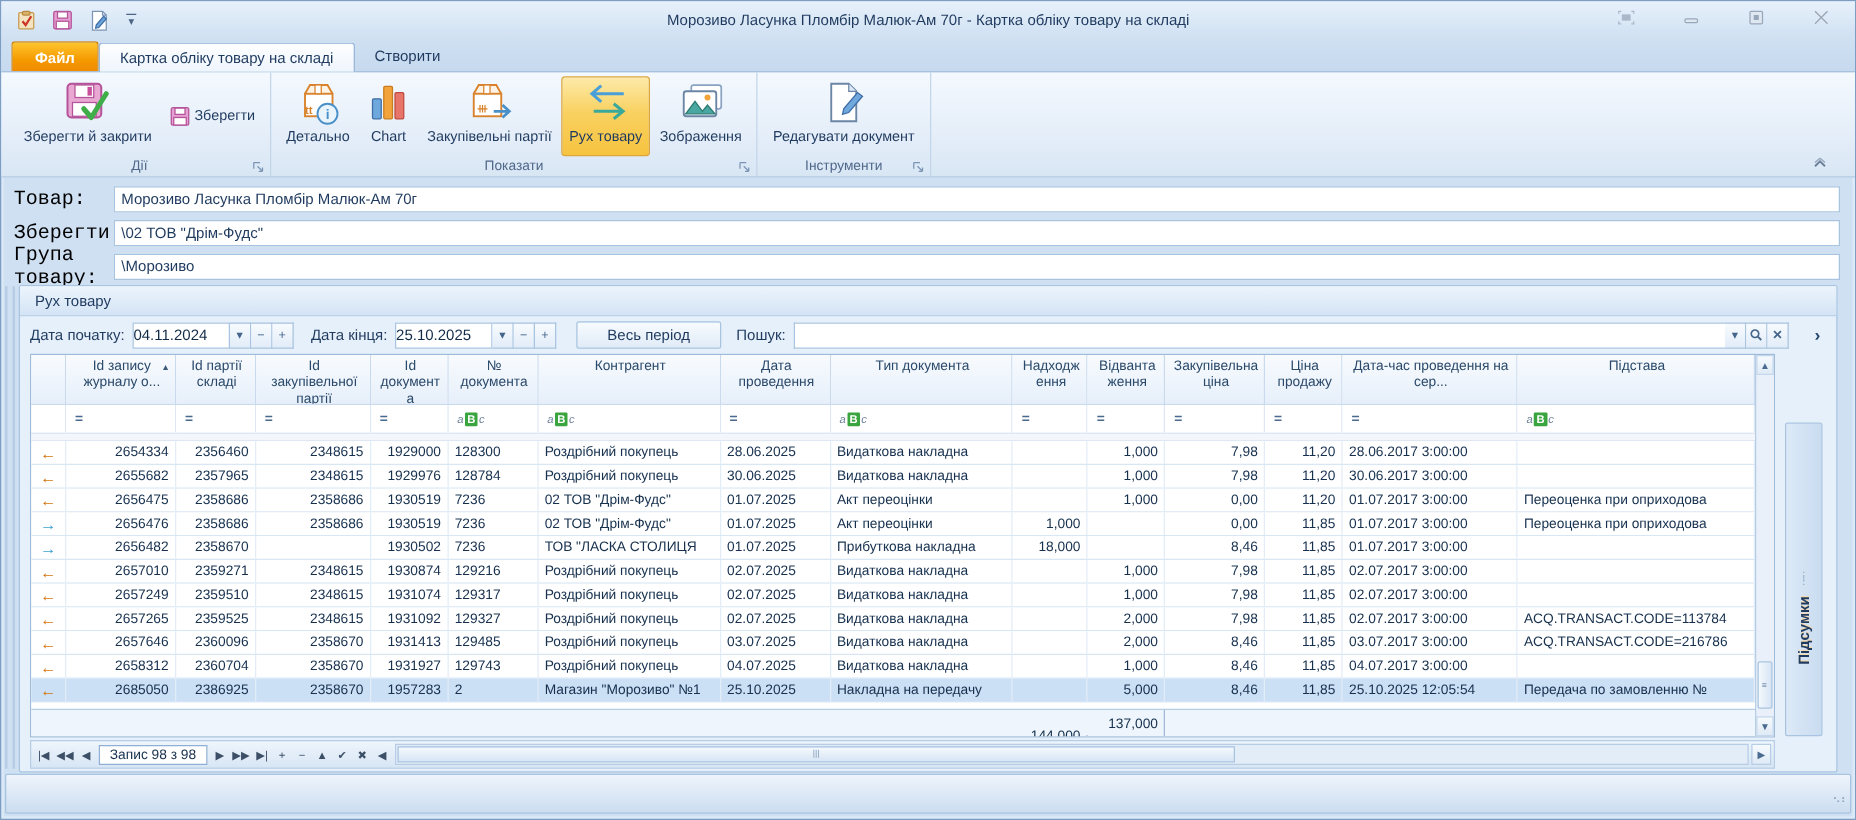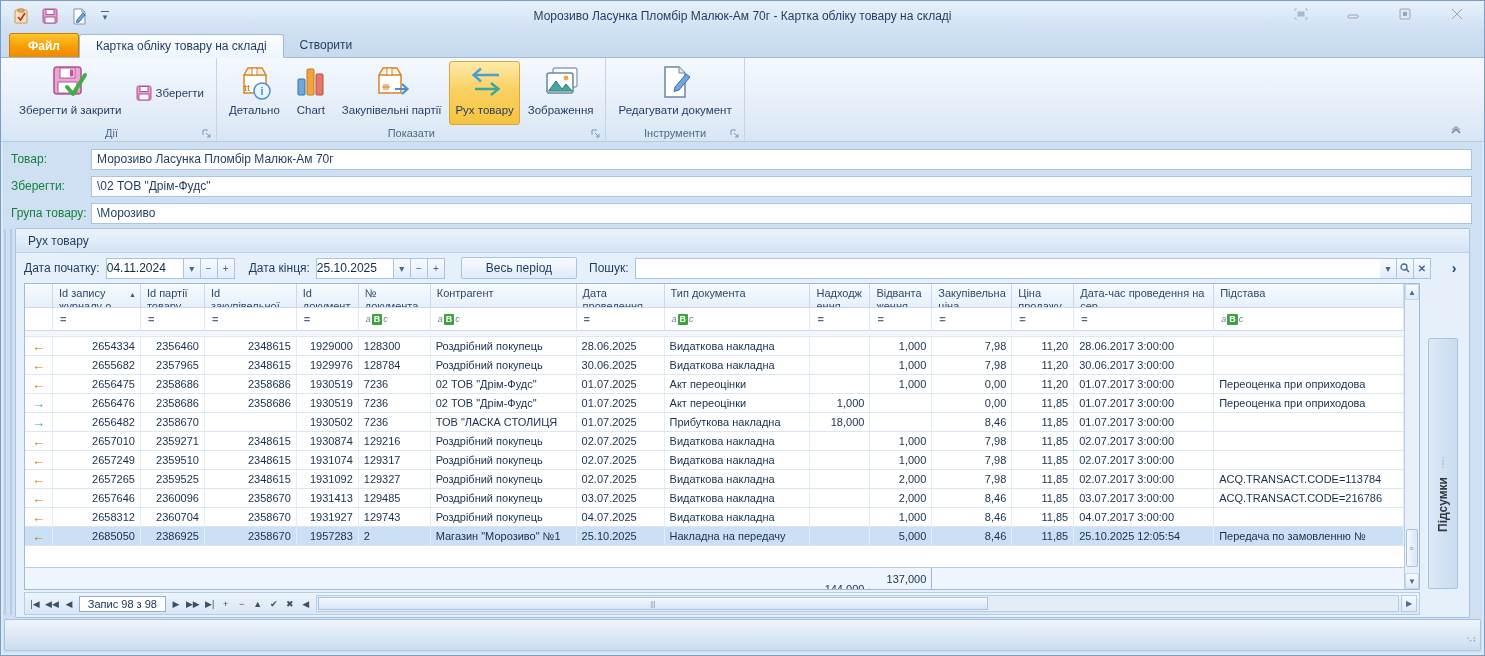--- a/index.html
+++ b/index.html
@@ -41,21 +41,21 @@
             padding:4px 6px 2px; border-radius:3px; font-size:11.5px; color:#1f3a5f; text-align:center; line-height:13px; }
   .bigbtn .bicon { height:36px; display:flex; align-items:center; justify-content:center; margin-bottom:3px; }
   .bigbtn.activebtn { background:linear-gradient(#fdeaa9,#f9d161 45%,#f6c33f); border:1px solid #dda63c; padding:3px 5px 1px; }
   .smallwrap { display:flex; flex-direction:column; justify-content:center; }
   .smallbtn { display:flex; align-items:center; gap:4px; font-size:11.5px; color:#1f3a5f; padding:2px 6px; border-radius:2px; }
   .ribbon-collapse { position:absolute; right:22px; bottom:6px; }
 
   
   .formarea { position:absolute; left:0; top:145px; right:0; height:82px; padding:2px 12px 0 10px; }
   .frow { display:flex; align-items:center; height:22px; margin-bottom:5px; }
-  .flabel { width:80px; font-size:12px; color:#15803d; flex:none; }
+  .flabel { width:80px; font-size:16px; color:#000000; flex:none;font-family:Liberation Mono, monospace; }
   .finput { flex:1; height:21px; background:#fff; border:1px solid #a9c4e0; font-size:12px; color:#1f3a5f;
             display:flex; align-items:center; padding-left:5px; white-space:nowrap; overflow:hidden; }
 
   
   .splitterleft { position:absolute; left:3px; top:228px; bottom:40px; width:8px;
                   border-left:2px solid #b7cde6; border-right:2px solid #b7cde6; }
   .panel { position:absolute; left:14px; top:227px; right:14px; height:390px;
            border:1px solid #a9c4e0; background:#e6f0fa; border-radius:2px; }
   .phead { height:24px; background:linear-gradient(#ecf4fc,#d4e4f5); border-bottom:1px solid #bcd2e9;
            display:flex; align-items:center; padding-left:12px; font-size:12px; color:#1f3a5f; }
@@ -70,21 +70,21 @@
          display:flex; align-items:center; padding:0 24px; font-size:12px; color:#1f3a5f; border-radius:2px; }
   .searchwrap { flex:1; display:flex; height:21px; }
   .searchinput { flex:1; background:#fff; border:1px solid #a9c4e0; border-right:none; font-size:12px; color:#1f3a5f;
                  display:flex; align-items:center; padding-left:5px; }
   .expandarrow { width:18px; text-align:center; font-size:14px; font-weight:bold; color:#24486e; margin-left:8px; }
 
   
   .pgrid { position:absolute; left:8px; top:54px; width:1396px; bottom:27px; background:#fff;
            border:1px solid #9ebbda; display:flex; }
   .gridcols { width:1380px; display:flex; flex-direction:column; overflow:hidden; }
-  .grow-h { display:flex; height:24px; flex:none; }
+  .grow-h { display:flex; height:40px; flex:none;text-align:center; }
   .hcell { position:relative; border-right:1px solid #c9daee; border-bottom:1px solid #c9daee;
            background:linear-gradient(#f8fbfe,#e6effa); font-size:11px; color:#2b4a6b; line-height:13px;
            padding:3px 4px 0 6px; overflow:hidden; overflow-wrap:anywhere; }
   .sort { position:absolute; top:4px; right:4px; font-size:7px; color:#3d5a7a; }
   .grow-f { display:flex; height:23px; flex:none; border-bottom:1px solid #c9daee; }
   .fcell { border-right:1px solid #dde8f4; background:#fff; display:flex; align-items:center; padding-left:7px;
            font-size:11px; color:#4a6a8f; font-weight:bold; }
   .abc { display:flex; align-items:center; font-weight:normal; font-size:9px; color:#6b7f99; gap:1px; }
   .abc b { background:#3aa43f; color:#fff; font-size:9px; padding:0 2px; border-radius:1px; line-height:11px; }
   .gspacer { height:6px; flex:none; background:#f3f7fc; border-bottom:1px solid #dde8f4; }
@@ -388,21 +388,21 @@
         <span class="ebtn" style="font-weight:bold;">✕</span>
       </span>
       <span class="expandarrow">›</span>
     </div>
 
     <div class="pgrid">
       <div class="gridcols">
         <div class="grow-h">
             <div class="hcell" style="width: 28px;"><span></span></div>
             <div class="hcell" style="width: 88px;"><span>Id запису журналу о...</span><span class="sort">▲</span></div>
-            <div class="hcell" style="width: 64px;"><span>Id партії товару</span></div>
+            <div class="hcell" style="width: 64px;"><span>Id партії складі</span></div>
             <div class="hcell" style="width: 92px;"><span>Id закупівельної партії</span></div>
             <div class="hcell" style="width: 62px;"><span>Id документа</span></div>
             <div class="hcell" style="width: 72px;"><span>№ документа</span></div>
             <div class="hcell" style="width: 146px;"><span>Контрагент</span></div>
             <div class="hcell" style="width: 88px;"><span>Дата проведення</span></div>
             <div class="hcell" style="width: 146px;"><span>Тип документа</span></div>
             <div class="hcell" style="width: 60px;"><span>Надходження</span></div>
             <div class="hcell" style="width: 62px;"><span>Відвантаження</span></div>
             <div class="hcell" style="width: 80px;"><span>Закупівельна ціна</span></div>
             <div class="hcell" style="width: 62px;"><span>Ціна продажу</span></div>

